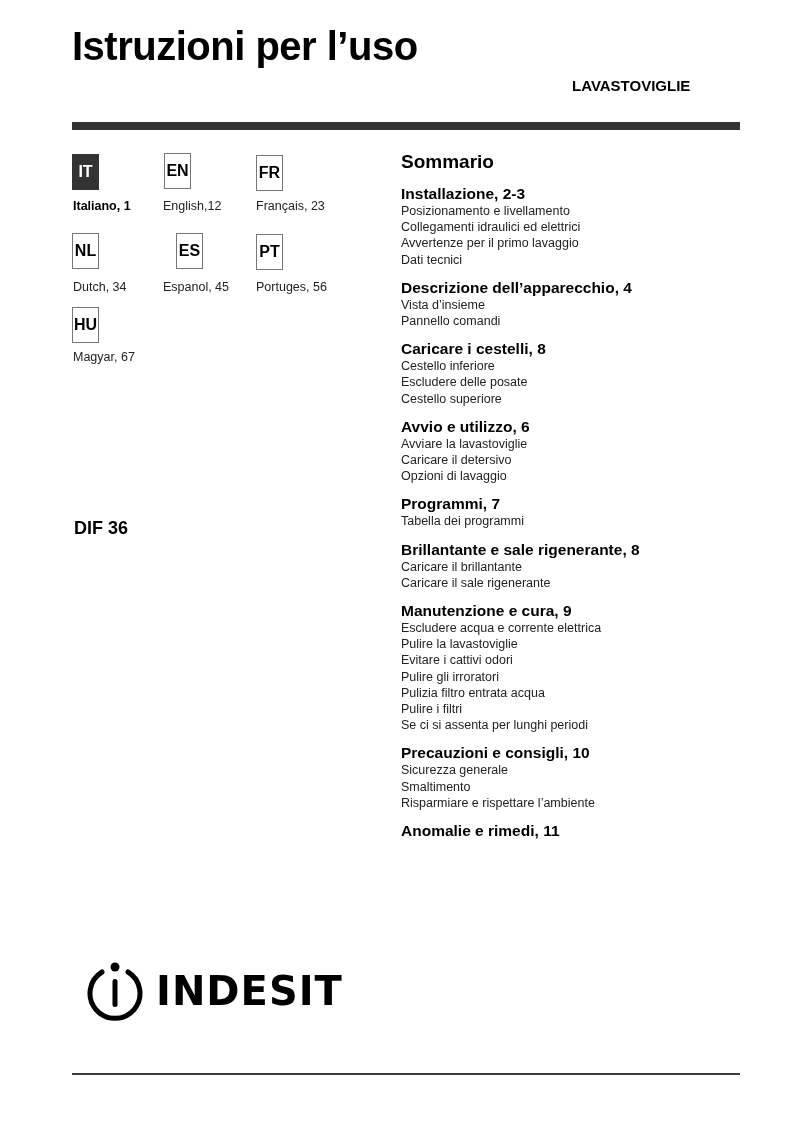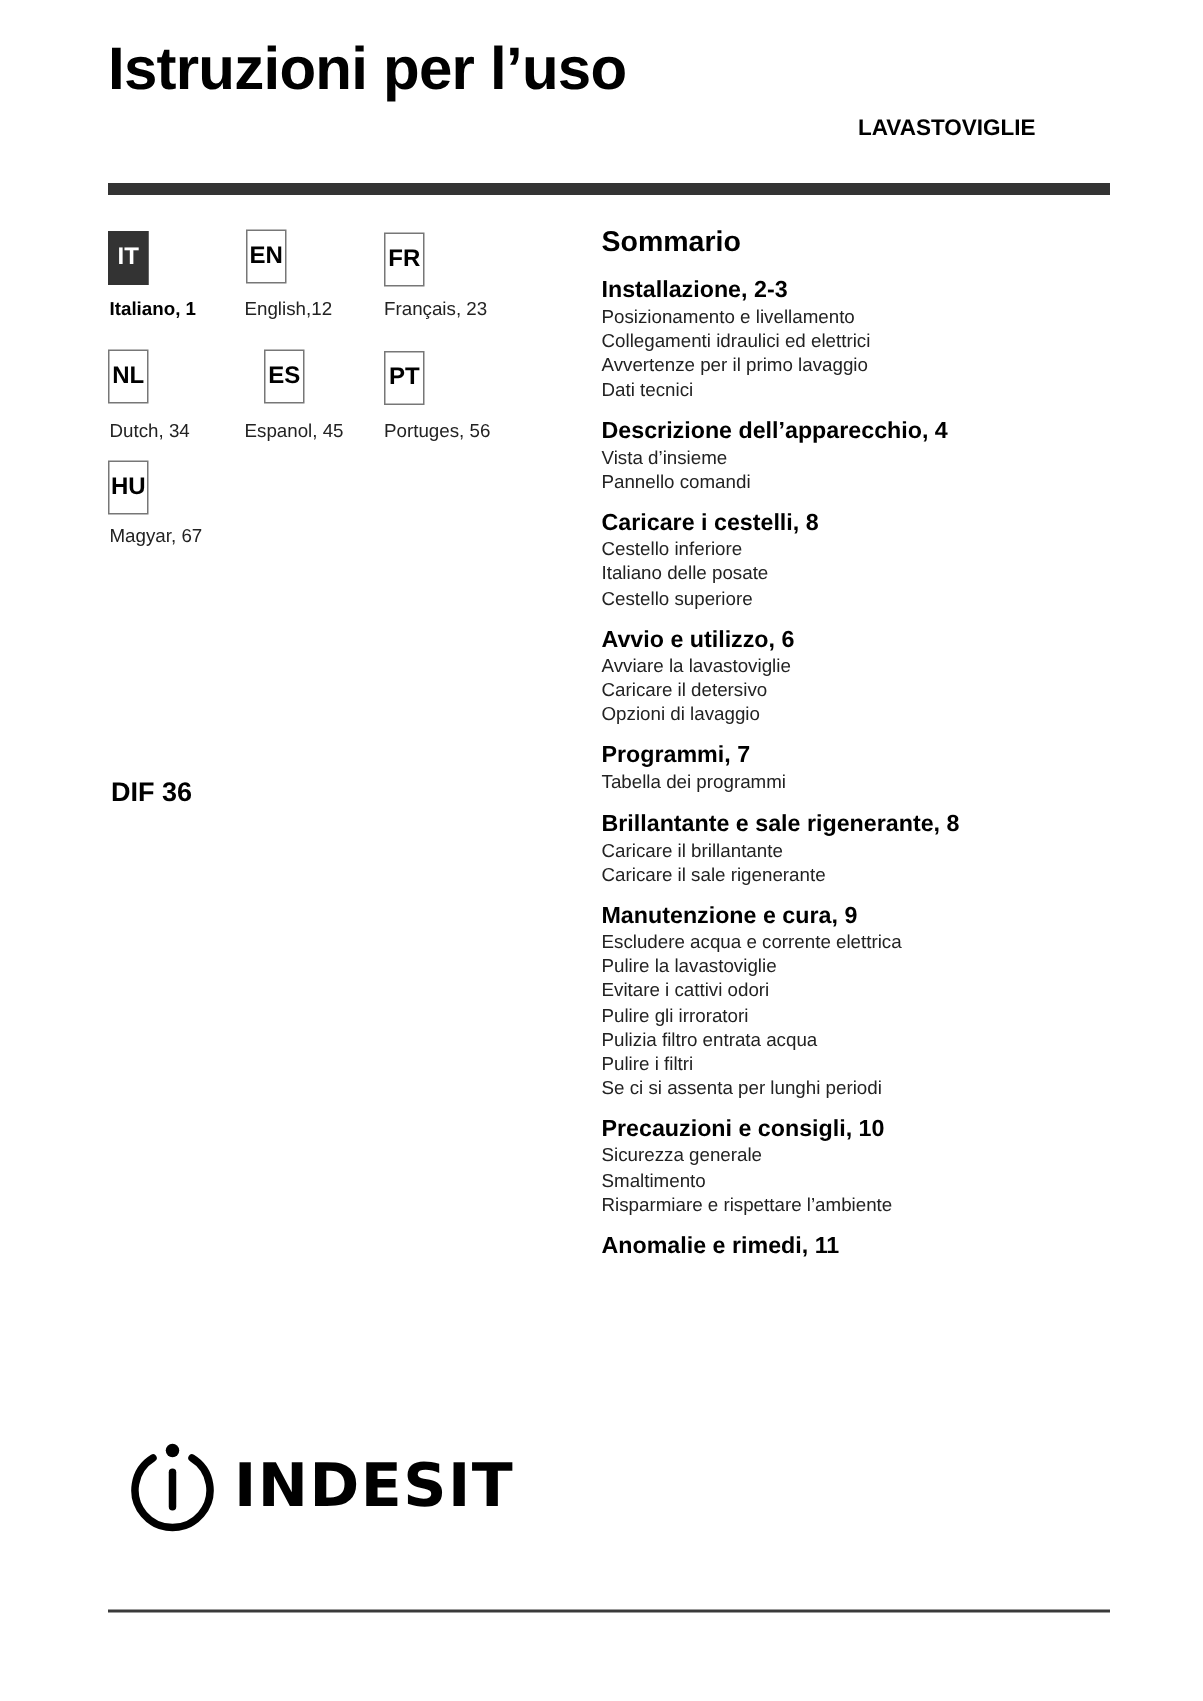--- a/index.html
+++ b/index.html
@@ -87,21 +87,21 @@
 
   <div class="toc-section">
     <div class="toc-head">Descrizione dell’apparecchio, 4</div>
     <div class="toc-item">Vista d’insieme</div>
     <div class="toc-item">Pannello comandi</div>
   </div>
 
   <div class="toc-section">
     <div class="toc-head">Caricare i cestelli, 8</div>
     <div class="toc-item">Cestello inferiore</div>
-    <div class="toc-item">Italiano delle posate</div>
+    <div class="toc-item">Escludere delle posate</div>
     <div class="toc-item">Cestello superiore</div>
   </div>
 
   <div class="toc-section">
     <div class="toc-head">Avvio e utilizzo, 6</div>
     <div class="toc-item">Avviare la lavastoviglie</div>
     <div class="toc-item">Caricare il detersivo</div>
     <div class="toc-item">Opzioni di lavaggio</div>
   </div>
 

